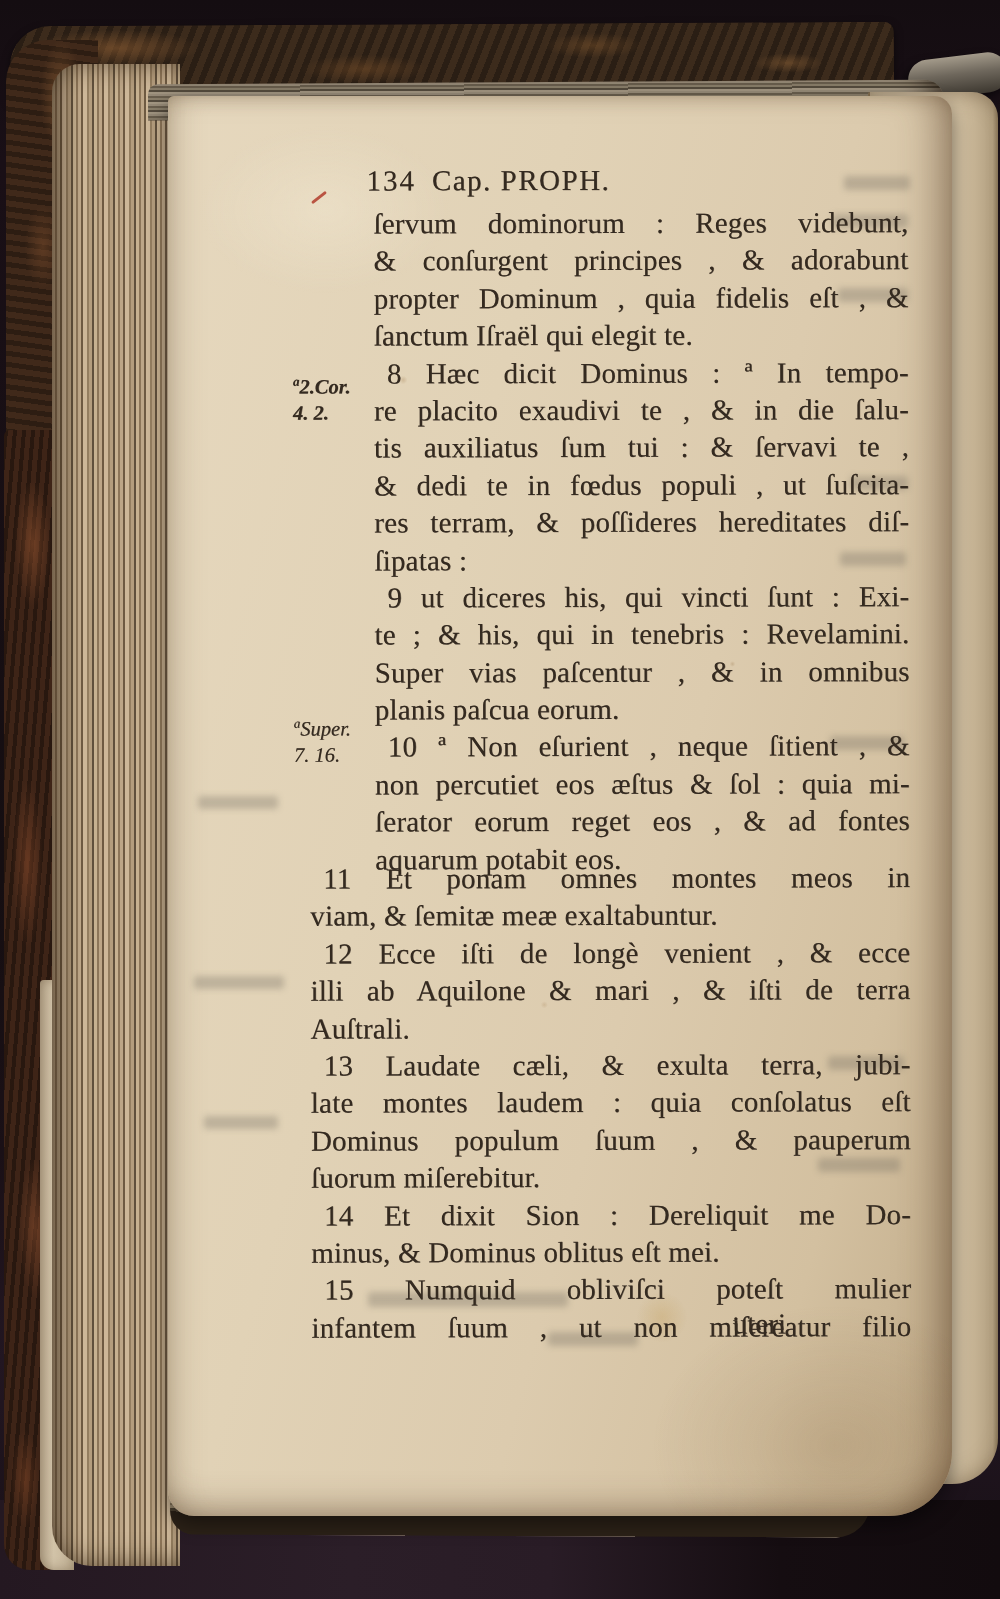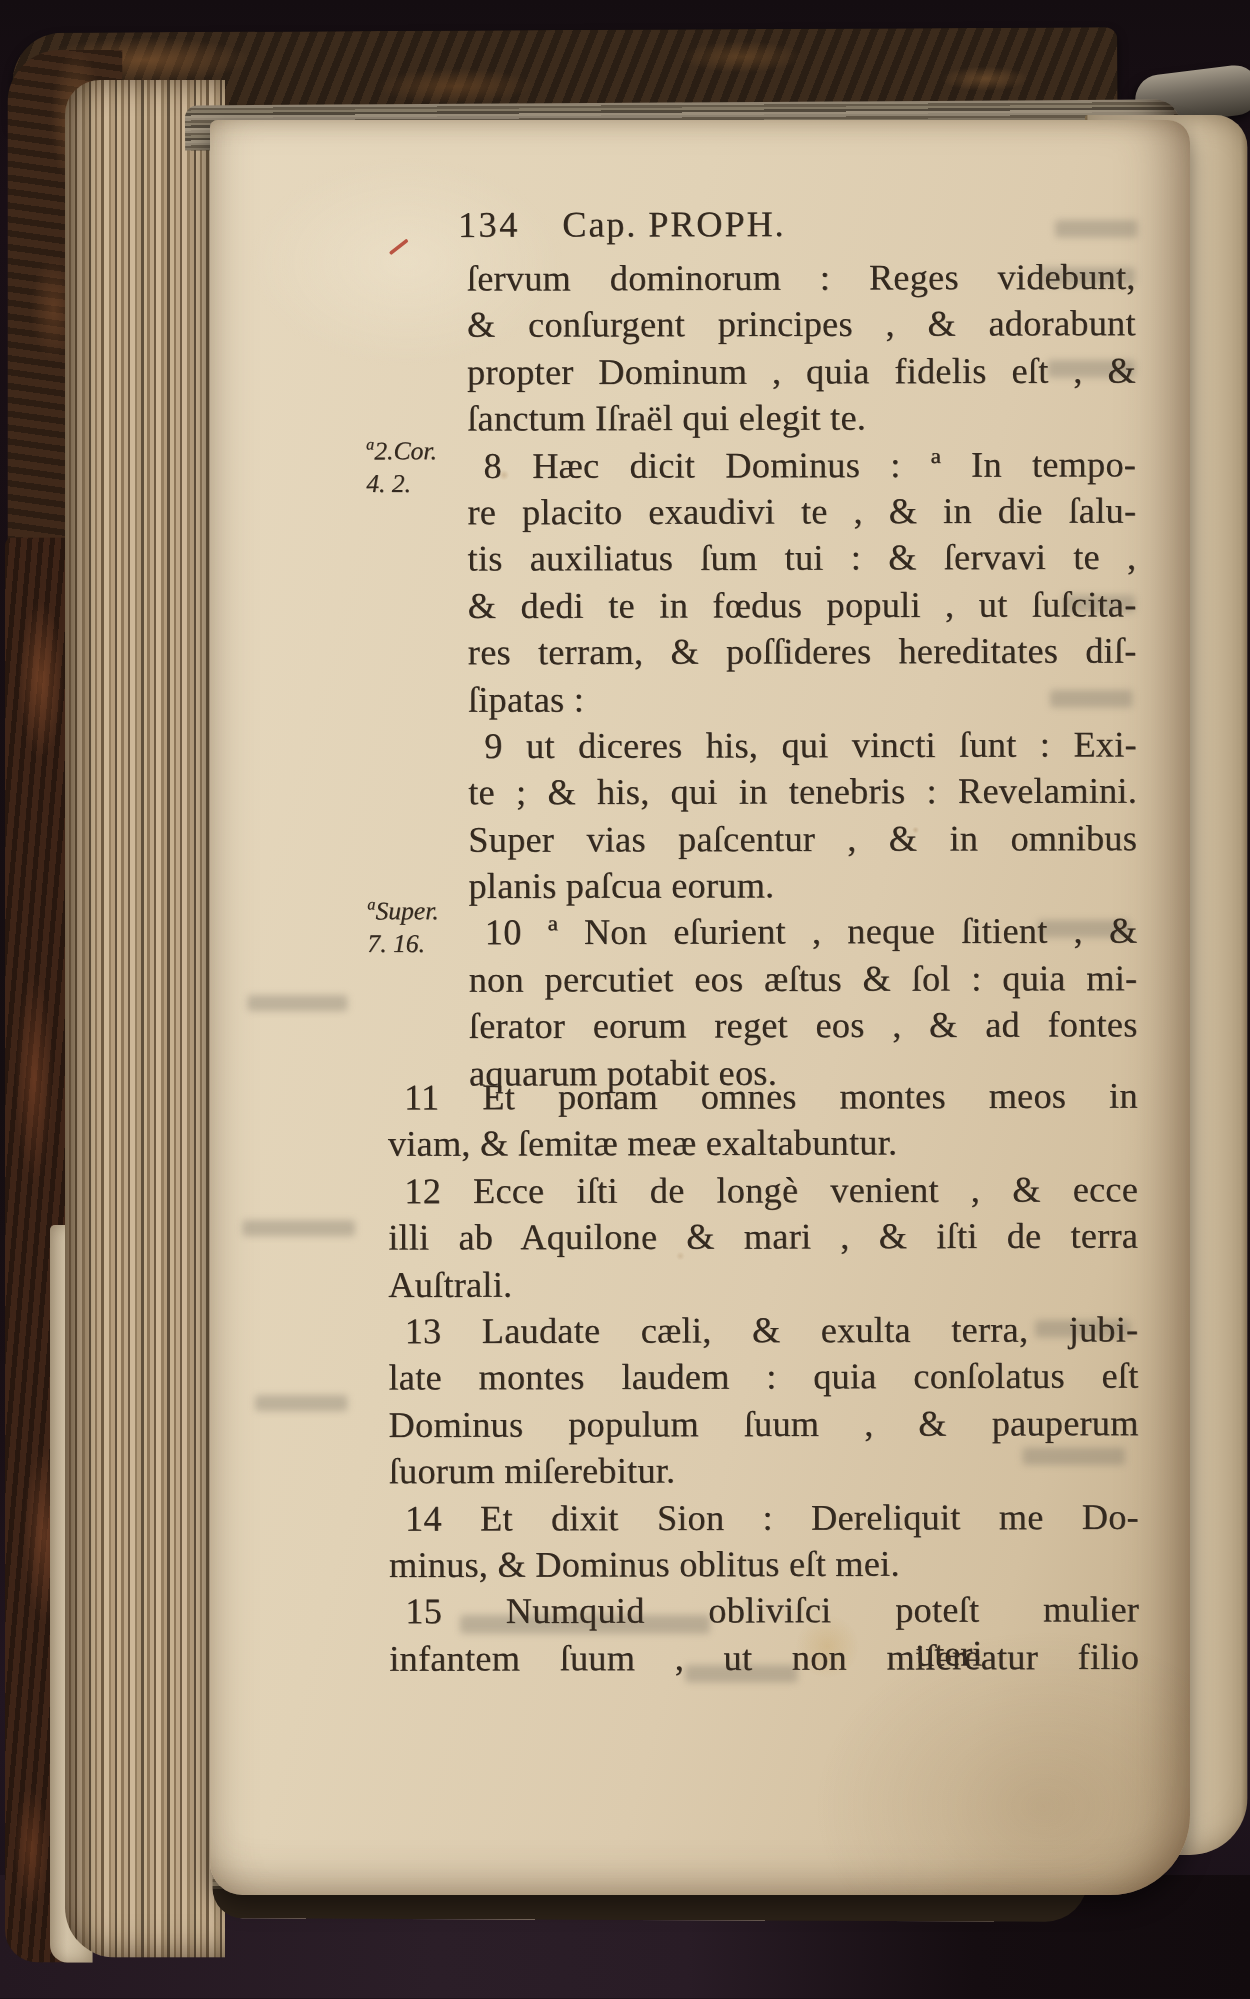--- a/index.html
+++ b/index.html
@@ -86,34 +86,34 @@
       radial-gradient(ellipse 180px 120px at 20% 8%,rgba(255,248,230,.25),transparent 70%),
       radial-gradient(ellipse 260px 200px at 85% 95%,rgba(120,88,50,.18),transparent 70%);}
   .ghost{position:absolute;background:rgba(112,106,92,.32);filter:blur(3px);border-radius:3px;pointer-events:none;}
   .red-mark{position:absolute;left:142px;top:100px;width:18px;height:3px;border-radius:2px;
     background:#b23c2b;transform:rotate(-38deg);opacity:.85;}
   
   .content{position:absolute;inset:0;color:#342a20;transform:rotate(-.15deg);
     text-shadow:.4px .2px 0 rgba(52,42,32,.55);}
   .pheader{position:absolute;left:200px;top:68px;width:552px;display:flex;align-items:baseline;
     font-size:29px;white-space:nowrap;}
-  .pheader .pnum{margin-right:34px;letter-spacing:2px;}
+  .pheader .pnum{margin-right:16px;letter-spacing:2px;}
   .pheader .ptitle{letter-spacing:3.5px;margin-right:14px;}
   .pheader .pchap{letter-spacing:1.5px;}
   .tblock{position:absolute;font-size:29px;line-height:37.4px;letter-spacing:.2px;}
   .tblock.upper{left:207px;top:109px;width:535px;}
   .tblock.lower{left:142px;top:764px;width:600px;}
   .tline{text-align:justify;text-align-last:justify;height:37.4px;overflow:visible;white-space:nowrap;
     text-align-last:justify;}
   .tline.lastline{text-align-last:left;}
   .tline.vstart{text-indent:13px;}
   .mnote{position:absolute;left:126px;width:78px;font-size:20.5px;line-height:26px;
     font-style:italic;white-space:nowrap;}
   .mnote .mref sup{font-size:13px;font-style:italic;}
-  .mnote-1{top:246px;}
+  .mnote-1{top:272px;font-weight:bold;}
   .mnote-2{top:614px;}
   .catchword{position:absolute;left:520px;top:1212px;width:140px;font-size:29px;text-align:center;}
 </style>
 </head>
 <body>
 
 <div class="scene">
   <div class="bg-bottom"></div>
 
   <div class="cover-top"></div>

